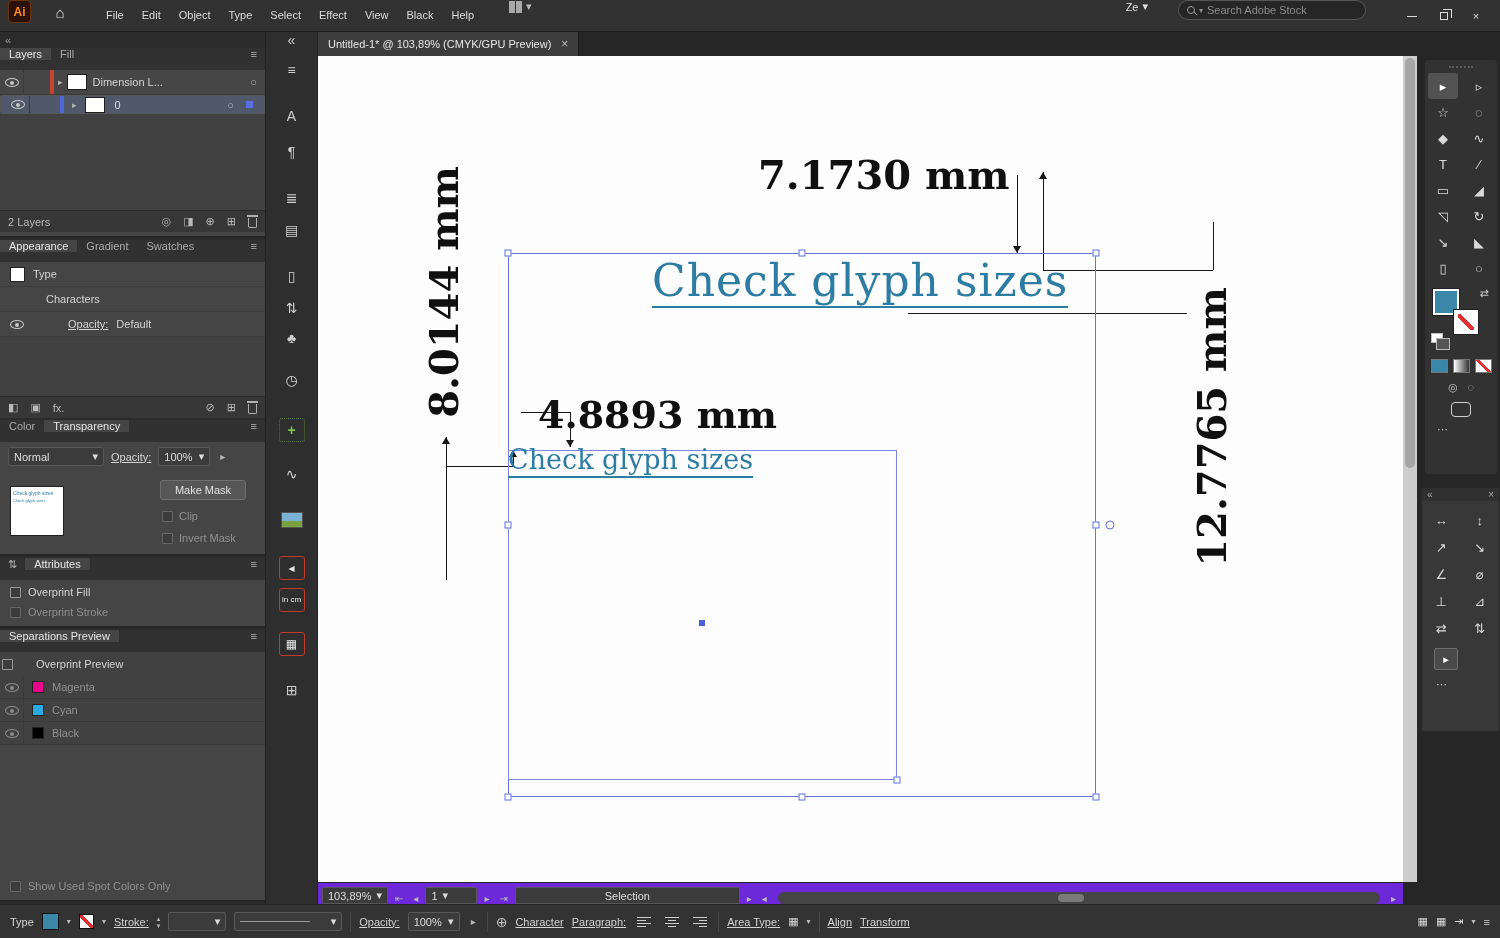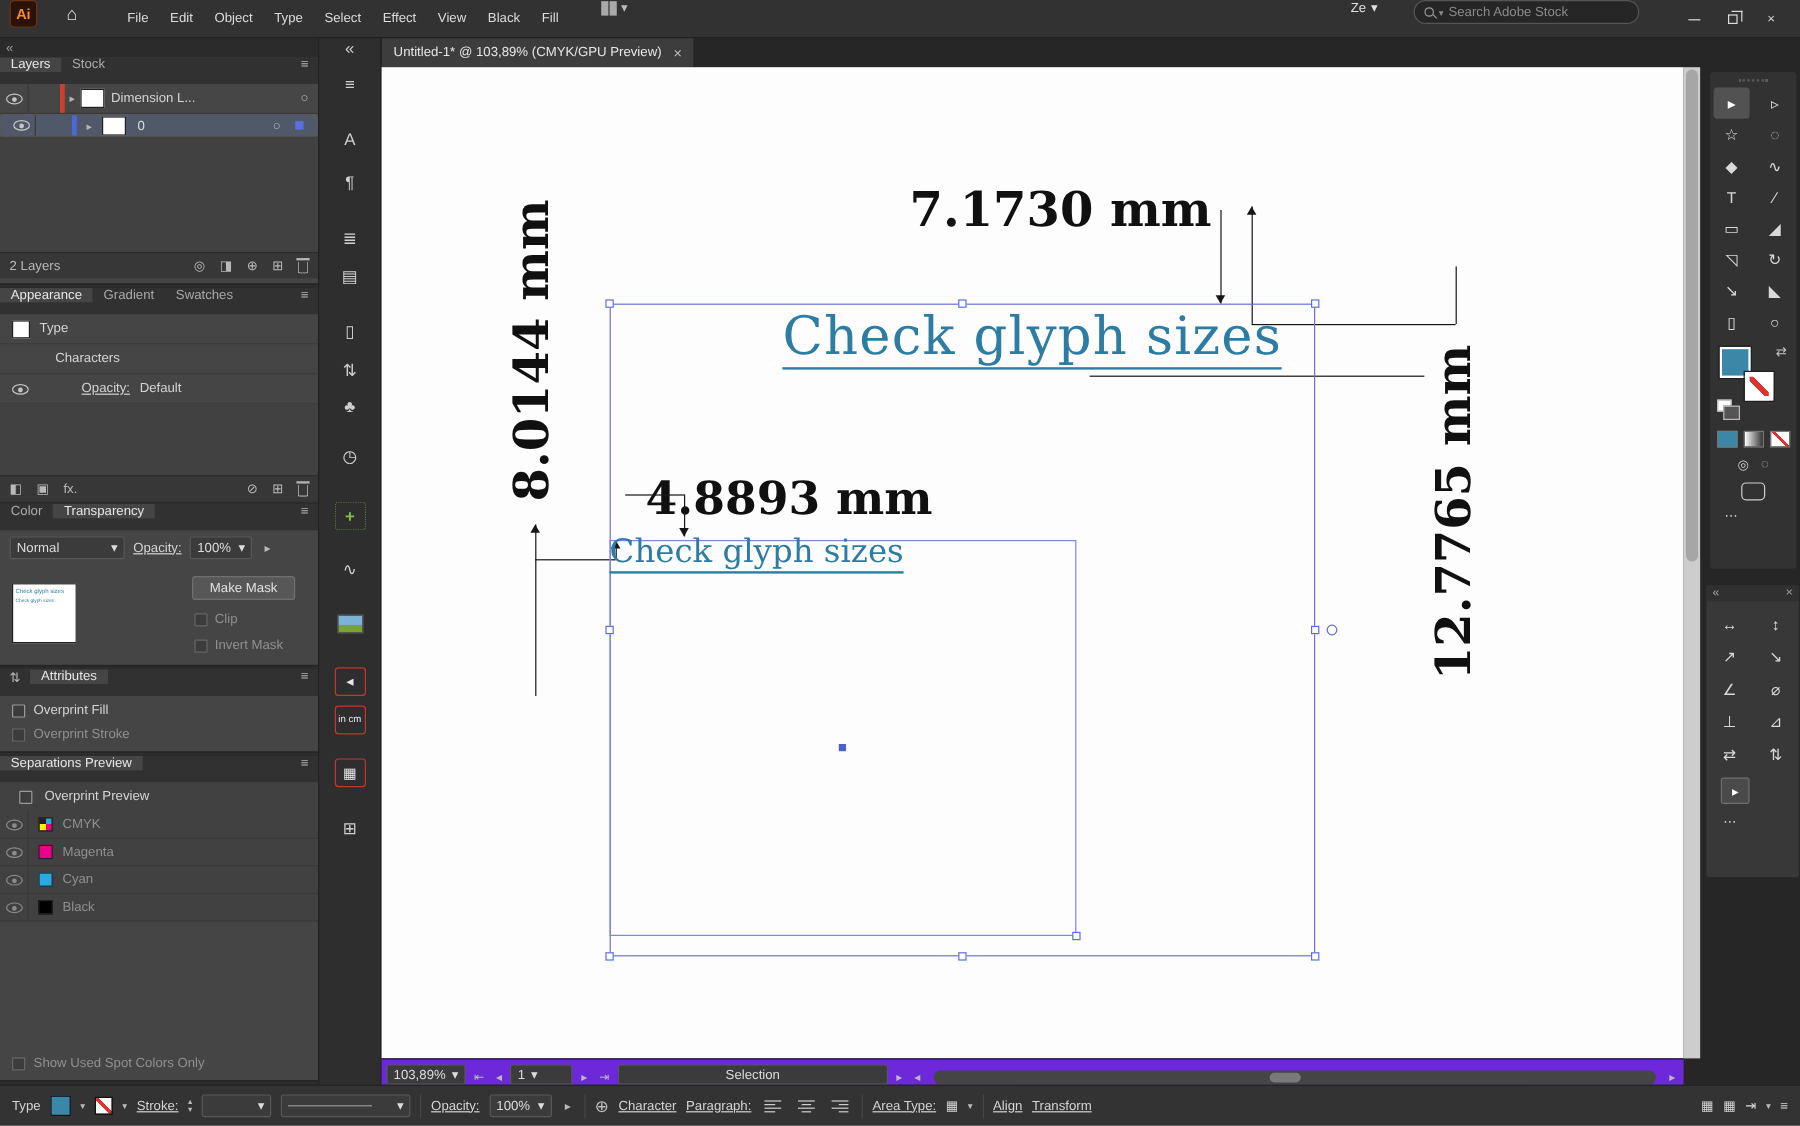--- a/index.html
+++ b/index.html
@@ -185,21 +185,21 @@
     <div class="home">⌂</div>
     <nav class="menus">
       <span class="menu-item">File</span>
       <span class="menu-item">Edit</span>
       <span class="menu-item">Object</span>
       <span class="menu-item">Type</span>
       <span class="menu-item">Select</span>
       <span class="menu-item">Effect</span>
       <span class="menu-item">View</span>
       <span class="menu-item">Black</span>
-      <span class="menu-item">Fill</span>
+      <span class="menu-item">Help</span>
     </nav>
     <div class="ws-icon">
       <span class="ws-grid">
           <span></span>
           <span></span>
         </span>
       <span>▾</span>
     </div>
     <div class="grow"></div>
     <div class="zoom-preset">
@@ -232,21 +232,21 @@
   </div>
 
   <aside class="left-panels">
     <div class="pstrip">
       <span>«</span>
     </div>
 
     <section class="panel" style="top:16px;height:190px">
       <div class="ptabs">
         <span class="ptab on">Layers</span>
-        <span class="ptab">Stock</span>
+        <span class="ptab">Fill</span>
         <span class="pmenu">≡</span>
       </div>
       <div class="lrow">
         <span class="eyewrap">
             <span class="i-eye"></span>
           </span>
         <span class="lcolor red"></span>
         <span class="chev">▸</span>
         <span class="lthumb"></span>
         <span>Dimension L...</span>
@@ -357,30 +357,23 @@
         <span class="cb dis"></span>
         <span>Overprint Stroke</span>
       </div>
     </section>
 
     <section class="panel" style="top:598px;height:272px">
       <div class="ptabs">
         <span class="ptab on">Separations Preview</span>
         <span class="pmenu">≡</span>
       </div>
-      <div class="row" style="padding:6px 16px;gap:10px;background:#414141">
+      <div class="row" style="padding:6px 2px;gap:23px;background:#414141">
         <span class="cb"></span>
         <span>Overprint Preview</span>
-      </div>
-      <div class="sep-row">
-        <span class="eyewrap">
-            <span class="i-eye dm"></span>
-          </span>
-        <span class="chip cmyk"></span>
-        <span class="dim">CMYK</span>
       </div>
       <div class="sep-row">
         <span class="eyewrap">
             <span class="i-eye dm"></span>
           </span>
         <span class="chip magenta"></span>
         <span class="dim">Magenta</span>
       </div>
       <div class="sep-row">
         <span class="eyewrap">

